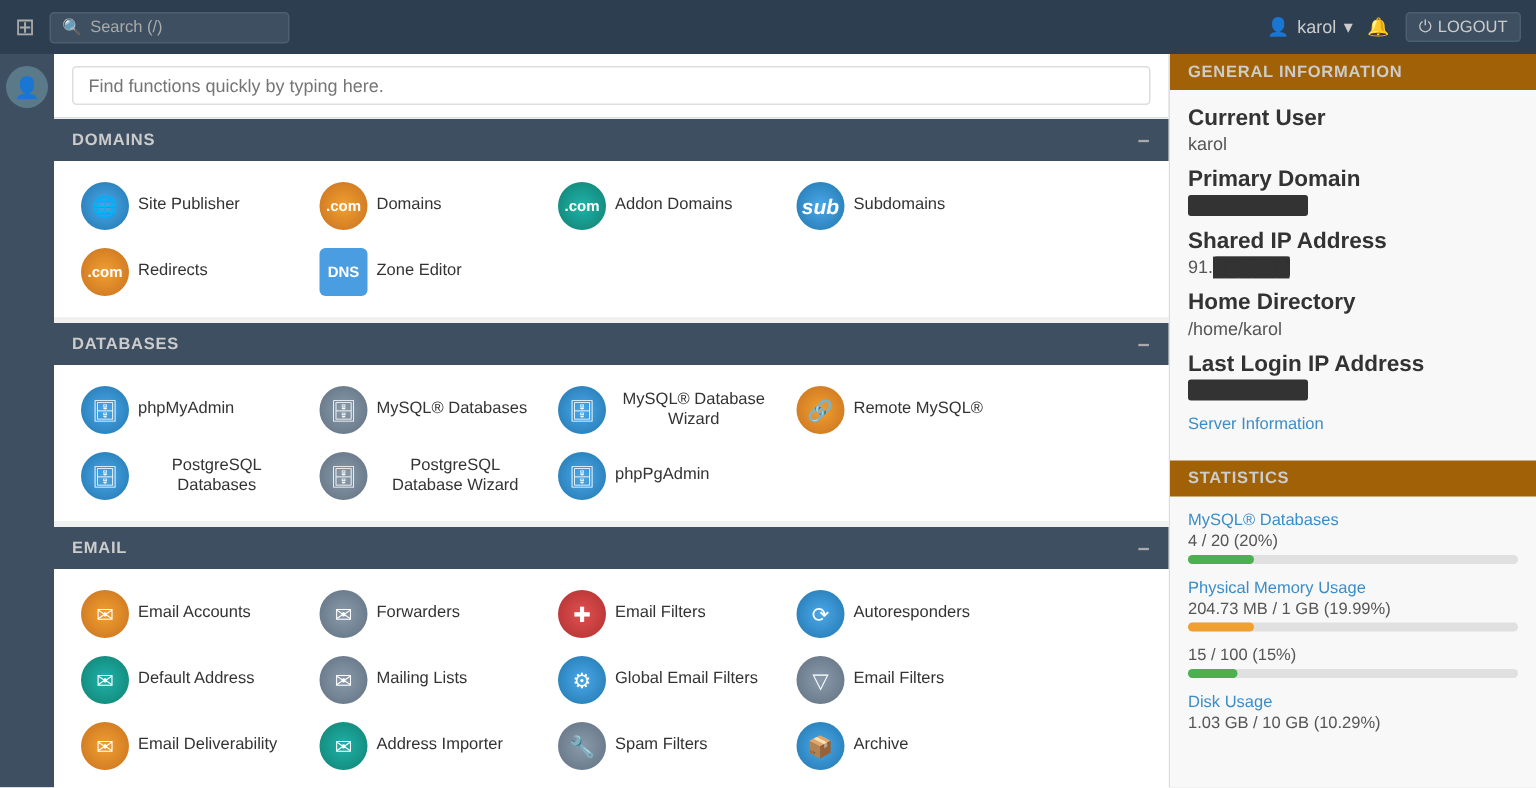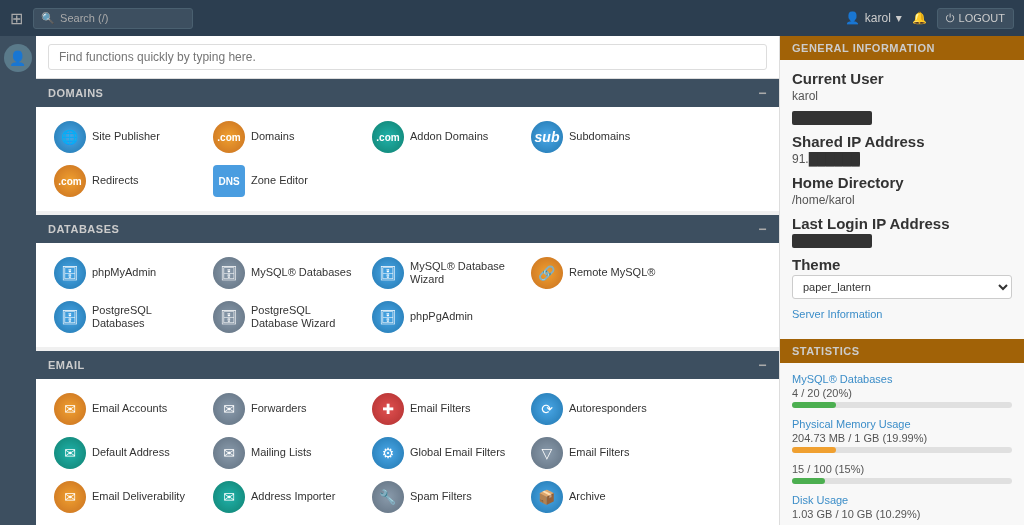--- a/index.html
+++ b/index.html
@@ -91,21 +91,21 @@
       outline: none;
     }
 
     .sections-container {
       flex: 1;
       overflow-y: auto;
       background: #f0f0f0;
     }
 
     
-    .section { margin-bottom: 4px; }
+    .section { margin-bottom: 4px; text-align: center; }
     .section-header {
       background: #3d4f60;
       color: #ccc;
       padding: 6px 12px;
       font-size: 11px;
       font-weight: bold;
       letter-spacing: 0.5px;
       display: flex;
       justify-content: space-between;
       align-items: center;
@@ -375,39 +375,34 @@
   </div>
 
   <div class="right-sidebar">
     <div class="panel-header">GENERAL INFORMATION</div>
     <div class="panel-body">
       <div class="info-row">
         <div class="info-label">Current User</div>
         <div class="info-value">karol</div>
       </div>
       <div class="info-row">
+        <div class="info-label">Primary Domain</div>
         <div class="info-value redacted">&nbsp;</div>
       </div>
       <div class="info-row">
         <div class="info-label">Shared IP Address</div>
         <div class="info-value">91.<span style="background:#333;color:#333;border-radius:2px;">██████</span></div>
       </div>
       <div class="info-row">
         <div class="info-label">Home Directory</div>
         <div class="info-value">/home/karol</div>
       </div>
       <div class="info-row">
         <div class="info-label">Last Login IP Address</div>
         <div class="info-value redacted">&nbsp;</div>
-      </div>
-      <div class="info-row">
-        <div class="info-label">Theme</div>
-        <select class="theme-select">
-          <option>paper_lantern</option>
-        </select>
       </div>
       <div class="info-row">
         <a class="server-info-link" href="#">Server Information</a>
       </div>
     </div>
 
     <div class="panel-header">STATISTICS</div>
     <div class="panel-body">
 
       <div class="stat-item">

